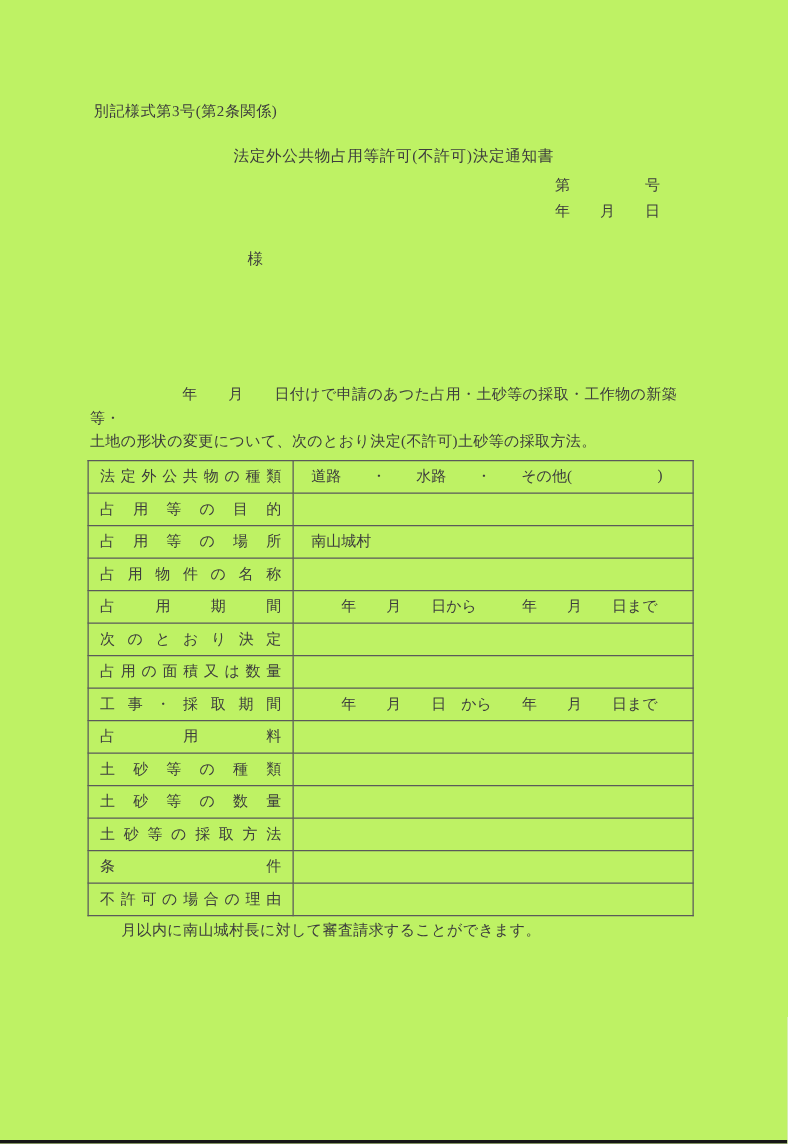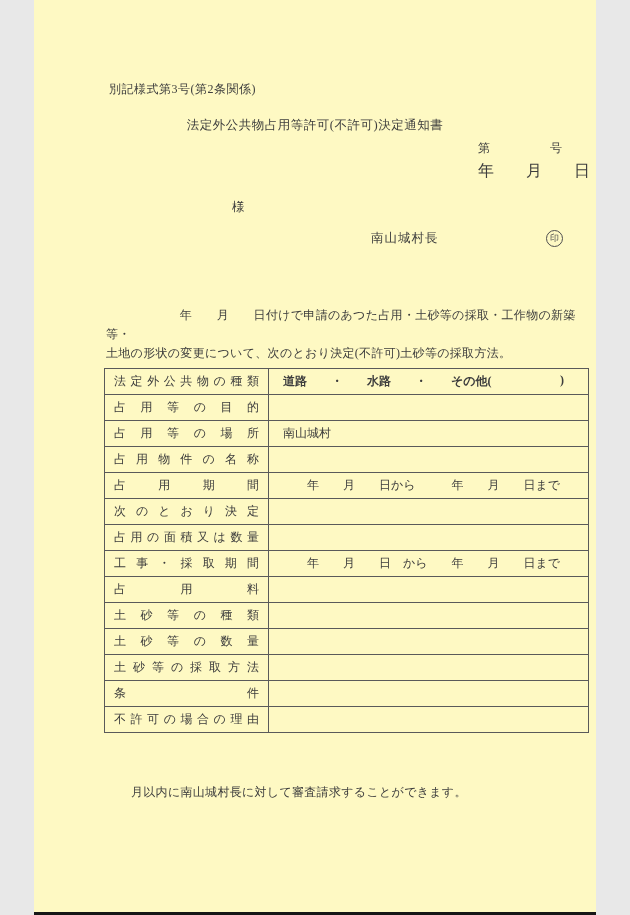--- a/index.html
+++ b/index.html
@@ -3,24 +3,24 @@
 <meta charset="utf-8">
 <style>
   html, body {
     margin: 0;
     padding: 0;
     background: #e8e8e8;
     font-family: "Liberation Serif", "DejaVu Serif", serif;
   }
   .page {
     position: relative;
-    width: 562px;
+    width: 630px;
     height: 915px;
     margin: 0 auto;
-    background: #fef9c3;
+    background: #bef264;
     color: #3d3d3d;
     overflow: hidden;
   }
   .form-number {
     position: absolute;
     left: 75px;
     top: 81px;
     font-size: 12px;
     letter-spacing: 0.5px;
   }
@@ -36,21 +36,21 @@
   .doc-number-line {
     position: absolute;
     left: 444px;
     top: 140px;
     font-size: 12px;
   }
   .doc-date-line {
     position: absolute;
     left: 444px;
     top: 161px;
-    font-size: 16px;
+    font-size: 12px;
   }
   .addressee {
     position: absolute;
     left: 198px;
     top: 199px;
     font-size: 12.5px;
   }
   .issuer-row {
     position: absolute;
     left: 337px;
@@ -107,37 +107,35 @@
     text-align-last: justify;
     text-justify: inter-character;
   }
   .form-table td.value-cell {
     padding-left: 14px;
   }
   .value-flex {
     display: flex;
     justify-content: space-between;
     padding-right: 24px;
-    font-weight: bold;
   }
   .note {
     position: absolute;
     left: 70px;
     top: 735px;
     width: 495px;
     font-size: 12px;
     line-height: 19px;
     letter-spacing: 0.3px;
   }
   .note-label {
     margin-right: 12px;
   }
   .note-line2 {
     margin-left: 27px;
-    margin-top: 48px;
   }
   .scan-edge {
     position: absolute;
     left: 0;
     bottom: 0;
     width: 100%;
     height: 3px;
     background: #161616;
   }
 </style>
@@ -149,24 +147,20 @@
   <div class="form-number">別記様式第3号(第2条関係)</div>
 
   <div class="doc-title">法定外公共物占用等許可(不許可)決定通知書</div>
 
   <div class="doc-number-line">第　　　　　号</div>
 
   <div class="doc-date-line">年　　月　　日</div>
 
   <div class="addressee">様</div>
 
-  <div class="issuer-row">
-    <span>南山城村長</span>
-    <span class="seal">印</span>
-  </div>
 
   <div class="body-text">
     <div>　　　　　　年　　月　　日付けで申請のあつた占用・土砂等の採取・工作物の新築等・</div>
     <div>土地の形状の変更について、次のとおり決定(不許可)土砂等の採取方法。</div>
   </div>
 
   <table class="form-table">
     <tbody id="table-body">
         <tr>
           <td class="label-cell">法定外公共物の種類</td>

